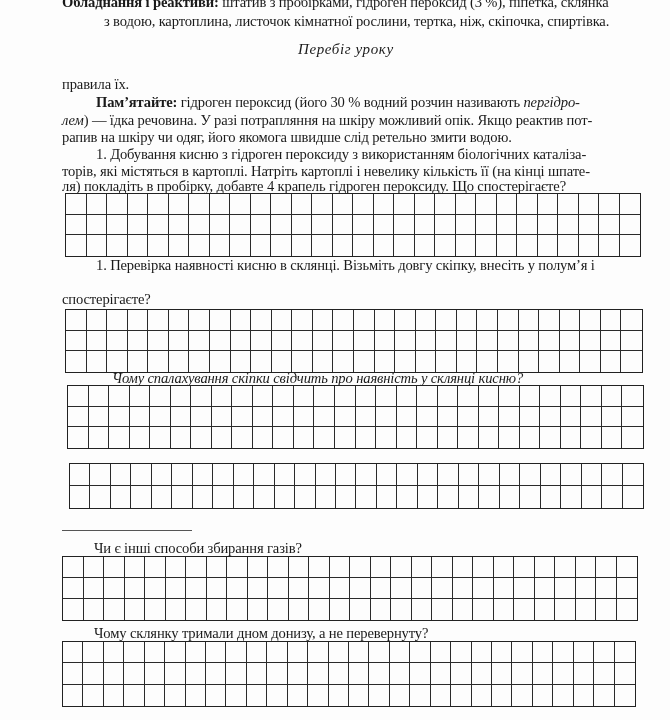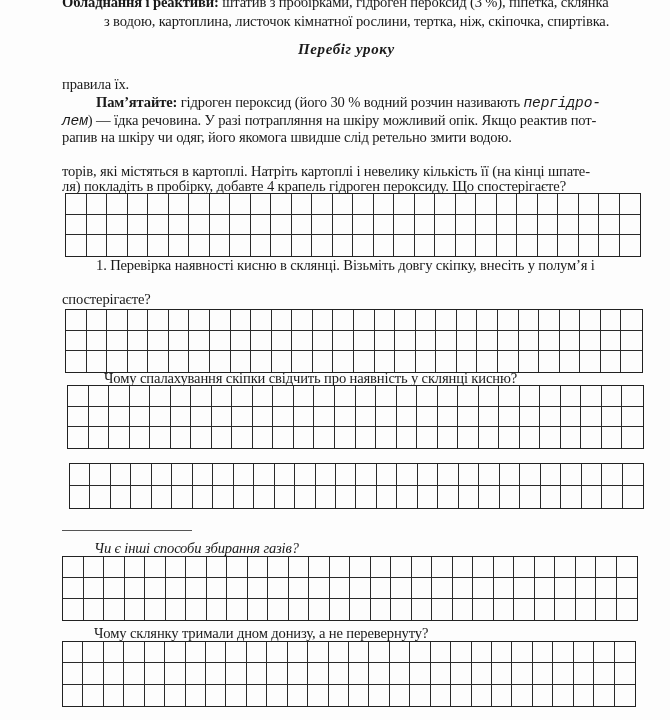--- a/index.html
+++ b/index.html
@@ -8,22 +8,22 @@
     background: #fdfdfd;
     font-family: "Liberation Serif", "DejaVu Serif", serif;
     color: #1a1a1a;
   }
   .page { position: absolute; inset: 0; }
   .line {
     position: absolute; font-size: 14.6px; line-height: 17px; white-space: nowrap;
     letter-spacing: -0.15px;
   }
   .b { font-weight: bold; }
-  .i { font-style: italic; font-family: Liberation Mono, monospace; }
-  .heading { font-weight: bold; font-style: italic; font-size: 15px; letter-spacing: 0.6px; }
+  .i { font-style: italic; }
+  .heading { font-weight: normal; font-style: italic; font-size: 15px; letter-spacing: 0.6px; }
   .grid {
     position: absolute; display: grid;
     border: 1.6px solid #222; box-sizing: border-box;
     background: #fdfdfd;
   }
   .grid .cell {
     border-right: 1.2px solid #2a2a2a; border-bottom: 1.4px solid #2a2a2a;
     box-sizing: border-box;
   }
   .divider { position: absolute; height: 1px; background: #555; }
@@ -43,31 +43,32 @@
   <div class="line" style="left:62px; top:76px;">правила їх.</div>
 
   <div class="line" style="left:96px; top:94px;">
     <span class="b">Пам’ятайте:</span><span> гідроген пероксид (його 30 % водний розчин називають </span><span class="i">пергідро-</span>
   </div>
   <div class="line" style="left:62px; top:112px;">
     <span class="i">лем</span><span>) — їдка речовина. У разі потрапляння на шкіру можливий опік. Якщо реактив пот-</span>
   </div>
   <div class="line" style="left:62px; top:129px;">рапив на шкіру чи одяг, його якомога швидше слід ретельно змити водою.</div>
 
+  <div class="line" style="left:96px; top:146px;">1. Добування кисню з гідроген пероксиду з використанням біологічних каталіза-</div>
   <div class="line" style="left:62px; top:163px;">торів, які містяться в картоплі. Натріть картоплі і невелику кількість її (на кінці шпате-</div>
   <div class="line" style="left:62px; top:178px;">ля) покладіть в пробірку, добавте 4 крапель гідроген пероксиду. Що спостерігаєте?</div>
 
   <div class="line" style="left:96px; top:257px;">1. Перевірка наявності кисню в склянці. Візьміть довгу скіпку, внесіть у полум’я і</div>
   <div class="line" style="left:62px; top:291px;">спостерігаєте?</div>
 
-  <div class="line" style="left:104px; top:370px;">Чому спалахування скіпки свідчить про наявність у склянці кисню?</div>
+  <div class="line" style="left:112px; top:370px;font-style:italic;">Чому спалахування скіпки свідчить про наявність у склянці кисню?</div>
 
   <div class="divider" style="left:62px; top:530px; width:130px;"></div>
 
-  <div class="line" style="left:94px; top:540px;font-style:italic;">Чи є інші способи збирання газів?</div>
+  <div class="line" style="left:94px; top:540px;">Чи є інші способи збирання газів?</div>
   <div class="line" style="left:94px; top:625px;">Чому склянку тримали дном донизу, а не перевернуту?</div>
 
   <div id="grids">
       <div class="grid" style="left: 65px; top: 193px; width: 576px; height: 64px; grid-template-columns: repeat(28, 1fr); grid-template-rows: repeat(3, 1fr);">
         <div class="cell"></div>
         <div class="cell"></div>
         <div class="cell"></div>
         <div class="cell"></div>
         <div class="cell"></div>
         <div class="cell"></div>

